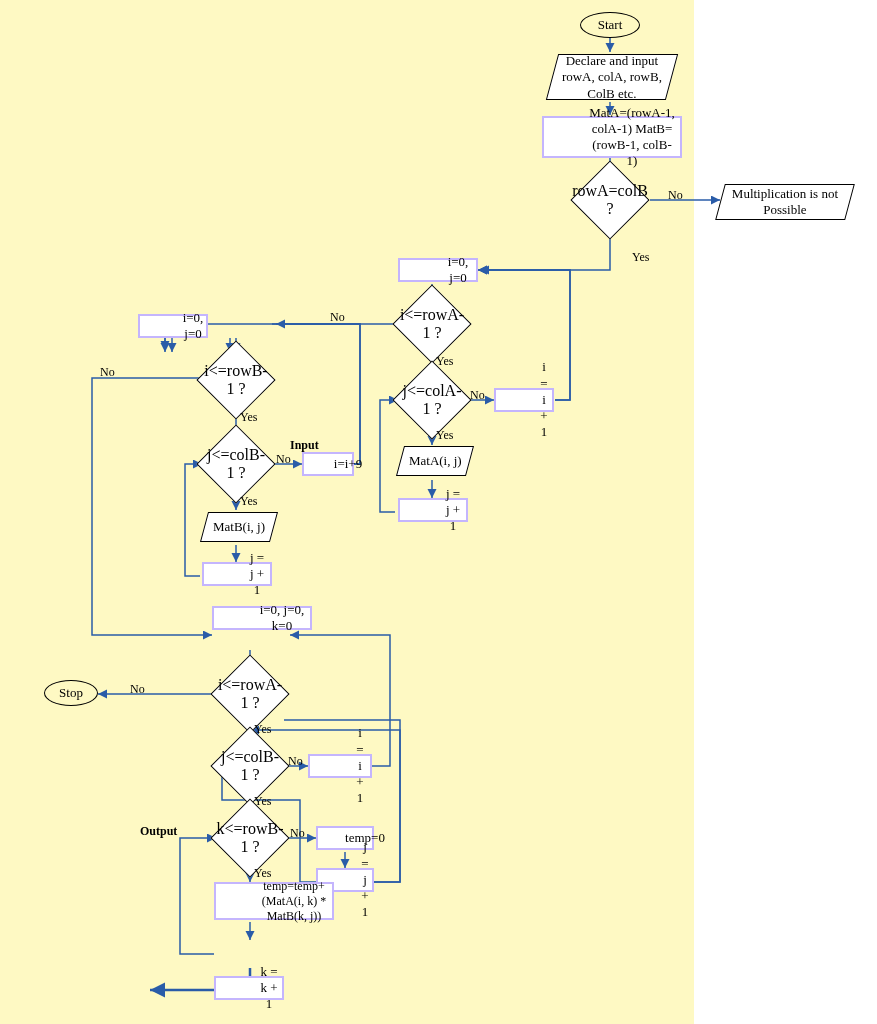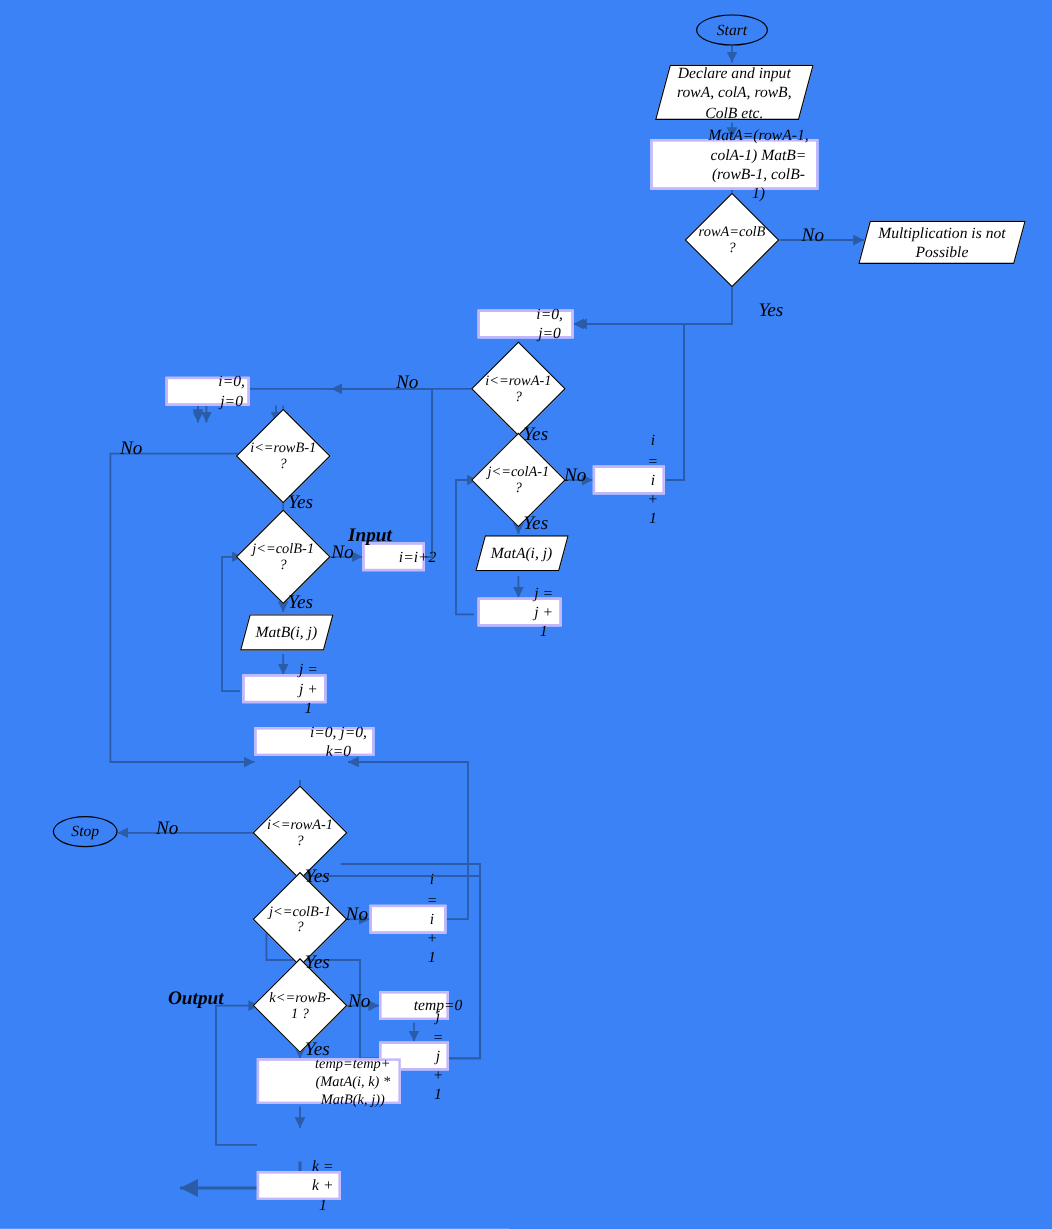--- a/index.html
+++ b/index.html
@@ -4,24 +4,23 @@
 <style>
   body {
     margin: 0;
     padding: 0;
     font-family: "Times New Roman", serif;
     font-size: 13px;
     background: #fff;
   }
   .canvas {
     position: relative;
-    width: 877px;
+    width: 694px;
     height: 1024px;
-    background: #3b82f6;
-    font-style: italic;
+    background: #fef9c3;
   }
   .node {
     position: absolute;
     box-sizing: border-box;
     text-align: center;
     display: flex;
     align-items: center;
     justify-content: center;
     line-height: 1.25;
     padding: 2px 4px;
@@ -55,27 +54,27 @@
     transform: rotate(45deg);
     background: #fff;
   }
   .decision .dlabel {
     position: absolute;
     inset: 0;
     display: flex;
     align-items: center;
     justify-content: center;
     text-align: center;
-    font-size: 12px;
+    font-size: 16px;
     line-height: 1.1;
     z-index: 1;
   }
   .free-label {
     position: absolute;
-    font-size: 16px;
+    font-size: 12px;
   }
   .bold { font-weight: bold; }
   svg.connectors {
     position: absolute;
     inset: 0;
     width: 877px;
     height: 1024px;
     pointer-events: none;
   }
 </style>
@@ -232,21 +231,21 @@
     <div class="diamond"></div>
     <div class="dlabel">i&lt;=rowB-1 ?</div>
   </div>
 
   <div class="decision" style="left:208px; top:436px; width:56px; height:56px;">
     <div class="diamond"></div>
     <div class="dlabel">j&lt;=colB-1 ?</div>
   </div>
 
   <div class="node process" style="left:302px; top:452px; width:50px; height:24px;">
-    <span>i=i+2</span>
+    <span>i=i+9</span>
   </div>
 
   <div class="node io" style="left:204px; top:512px; width:70px; height:30px;">
     <span>MatB(i, j)</span>
   </div>
 
   <div class="node process" style="left:202px; top:562px; width:70px; height:24px;">
     <span>j = j + 1</span>
   </div>
 

